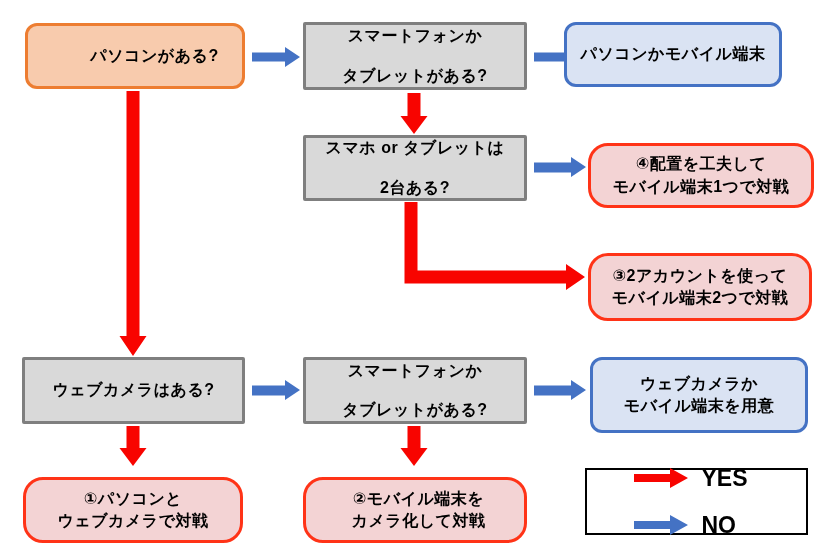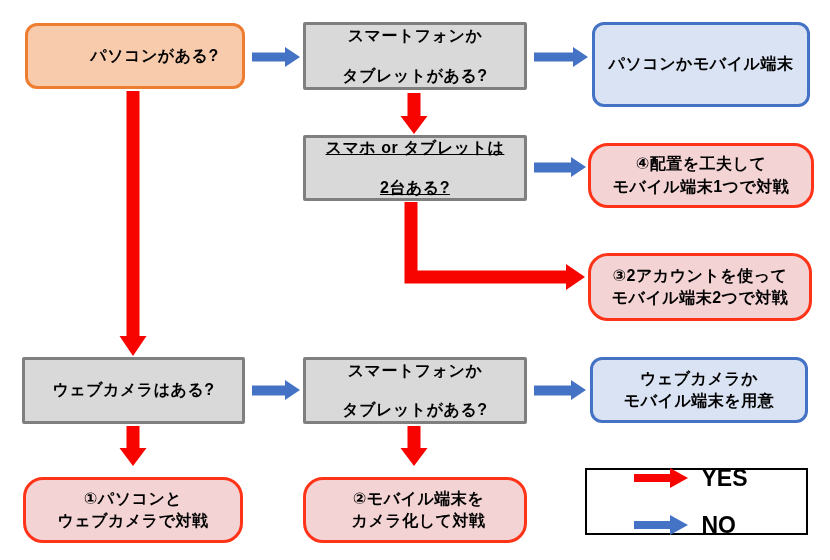--- a/index.html
+++ b/index.html
@@ -100,25 +100,25 @@
 
   <div class="node q-start" style="left:25px; top:23px; width:220px; height:66px;">
     <span>パソコンがある?</span>
   </div>
 
   <div class="node q-gray" style="left:303px; top:22px; width:224px; height:68px;">
     <span>スマートフォンか</span>
     <span>タブレットがある?</span>
   </div>
 
-  <div class="node info-blue" style="left:592px; top:22px; width:218px; height:85px;">
+  <div class="node info-blue" style="left:564px; top:22px; width:218px; height:65px;">
     <span>パソコンかモバイル端末</span>
   </div>
 
-  <div class="node q-gray" style="left:303px; top:135px; width:224px; height:66px;text-decoration:underline;">
+  <div class="node q-gray" style="left:303px; top:135px; width:224px; height:66px;">
     <span>スマホ or タブレットは</span>
     <span>2台ある?</span>
   </div>
 
   <div class="node result-pink" style="left:588px; top:135px; width:226px; height:65px;">
     <span>④配置を工夫して</span>
     <span>モバイル端末1つで対戦</span>
   </div>
 
   <div class="node result-pink" style="left:588px; top:245px; width:224px; height:68px;">
@@ -128,21 +128,21 @@
 
   <div class="node q-gray" style="left:22px; top:357px; width:223px; height:67px;">
     <span>ウェブカメラはある?</span>
   </div>
 
   <div class="node q-gray" style="left:303px; top:357px; width:224px; height:67px;">
     <span>スマートフォンか</span>
     <span>タブレットがある?</span>
   </div>
 
-  <div class="node info-blue" style="left:590px; top:357px; width:218px; height:66px;">
+  <div class="node info-blue" style="left:590px; top:357px; width:218px; height:76px;">
     <span>ウェブカメラか</span>
     <span>モバイル端末を用意</span>
   </div>
 
   <div class="node result-pink" style="left:23px; top:469px; width:220px; height:66px;">
     <span>①パソコンと</span>
     <span>ウェブカメラで対戦</span>
   </div>
 
   <div class="node result-pink" style="left:303px; top:469px; width:224px; height:66px;padding-left:7px;">

